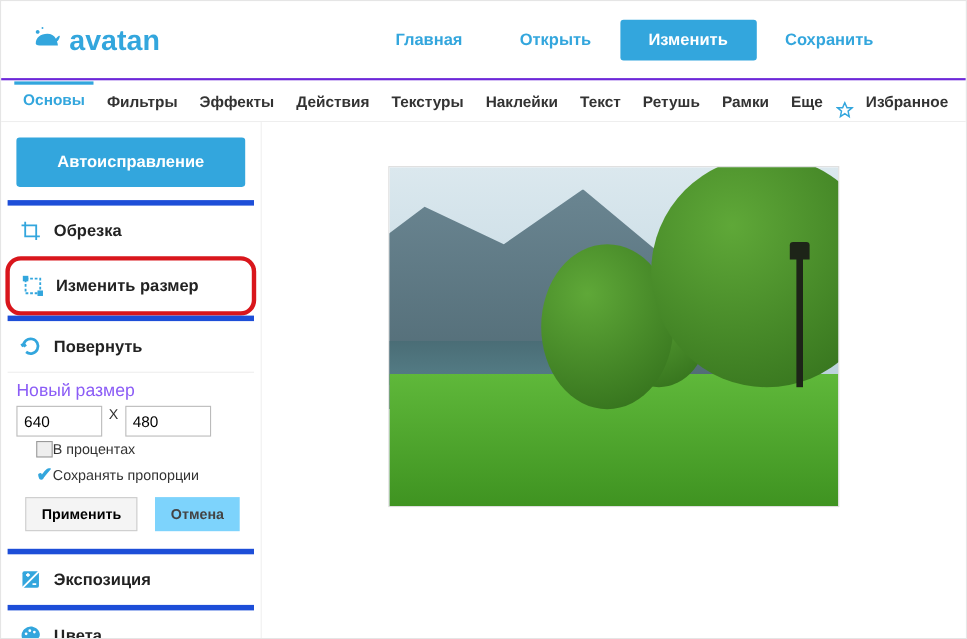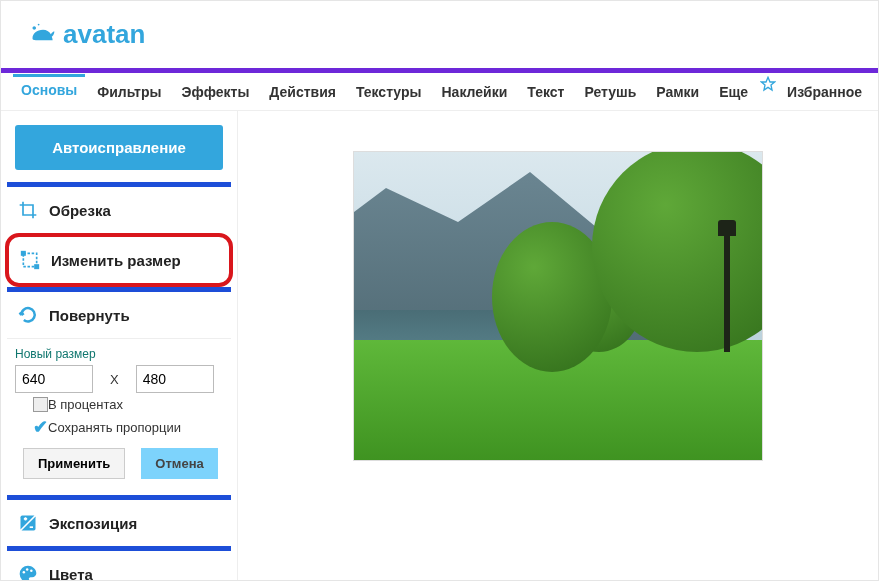--- a/index.html
+++ b/index.html
@@ -1,38 +1,38 @@
 <!DOCTYPE html>
 <html><head>
 <meta charset="utf-8">
 <style>
 *{box-sizing:border-box;margin:0;padding:0;font-family:Arial,Helvetica,sans-serif}
 body{background:#fff;width:879px;height:581px;overflow:hidden;position:relative;border:1px solid #e5e5e5}
-.topbar{height:72px;display:flex;align-items:center;padding:4px 28px;border-bottom:5px solid #6d28d9}
+.topbar{height:72px;display:flex;align-items:center;padding:4px 28px;border-bottom:2px solid #6d28d9}
 .logo{display:flex;align-items:center;gap:6px;color:#33a6dd;font-weight:bold;font-size:26px}
 .logo svg{width:28px;height:28px}
 .topnav{display:flex;margin-left:auto;gap:0;padding-right:30px}
 .topnav a{padding:10px 26px;color:#33a6dd;font-weight:bold;font-size:15px;cursor:pointer}
 .topnav a.active{background:#33a6dd;color:#fff;border-radius:3px}
 .tabs{height:38px;display:flex;align-items:center;padding:0 10px 0 12px;border-bottom:1px solid #eee;gap:4px}
 .tabs span{padding:8px 8px;font-size:14px;color:#333;cursor:pointer;white-space:nowrap;font-weight:bold}
 .tabs span.active{color:#33a6dd;border-top:3px solid #33a6dd;margin-top:-3px;padding-top:5px}
-.fav{margin-left:auto;display:flex;align-items:flex-start;color:#33a6dd;font-weight:bold;font-size:14px;gap:3px}
+.fav{margin-left:auto;display:flex;align-items:flex-end;color:#33a6dd;font-weight:bold;font-size:14px;gap:3px}
 .body{display:flex;height:calc(100% - 110px)}
 .sidebar{width:237px;border-right:1px solid #eee;overflow-y:auto;padding:14px 6px 6px 6px}
 .sidebar::-webkit-scrollbar{width:10px}
 .sidebar::-webkit-scrollbar-thumb{background:#ccc;border-radius:5px}
 .btn-auto{background:#33a6dd;color:#fff;text-align:center;padding:14px 4px;font-size:15px;font-weight:bold;border-radius:3px;margin:0 8px 12px 8px;cursor:pointer}
 .tool{display:flex;align-items:center;gap:10px;padding:12px 10px;border-top:5px solid #1d4ed8;font-size:15px;color:#222;cursor:pointer;font-weight:bold}
 .tool:last-child{border-bottom:1px solid #eee}
 .tool .ico{width:22px;height:22px;display:flex;align-items:center;justify-content:center;color:#33a6dd}
 .highlight{border:4px solid #d9161c;border-radius:14px;margin:0 -2px}
 .panel{padding:4px 8px 12px 8px;border-top:1px solid #eee}
-.panel-label{font-size:12px;color:#0f766e;margin:4px 0}
-.dims{display:flex;align-items:center;gap:17px;margin-bottom:1px}
+.panel-label{font-size:16px;color:#8b5cf6;margin:4px 0}
+.dims{display:flex;align-items:flex-start;gap:6px;margin-bottom:1px}
 .dims input{width:78px;padding:5px 6px;border:1px solid #bbb;font-size:14px}
 .dims .x{font-size:13px;color:#333}
 .chk{display:flex;align-items:center;gap:0;font-size:13px;color:#333;margin:4px 0 4px 18px}
 .chk .box{width:15px;height:15px;border:1px solid #999;background:#eee}
 .chk .check{color:#33a6dd;font-size:18px;font-weight:bold}
 .actions{display:flex;gap:16px;margin:10px 0 4px 8px}
 .actions button{padding:7px 14px;font-size:13px;border:1px solid #ccc;background:#f4f4f4;cursor:pointer;font-weight:bold}
 .actions button.cancel{background:#7dd3fc;border:none;color:#444}
 .canvas{flex:1;position:relative;background:#fff;display:flex;align-items:flex-start;justify-content:center;padding-top:40px}
 .photo{width:410px;height:310px;position:relative;overflow:hidden;border:1px solid #ddd}
@@ -49,20 +49,26 @@
 </style>
 </head>
 <body>
 
 <div class="topbar">
   <div class="logo">
     <svg viewBox="0 0 32 32" fill="#33a6dd">
         <path d="M4 20c0-6 5-10 12-10 4 0 7 2 9 5 2-3 4-3 4-3s0 4-3 6c1 2 1 4 1 4H8c-3 0-4-1-4-2zm2-14c1 0 2 1 2 2s-1 2-2 2-2-1-2-2 1-2 2-2zm5-3c1 0 1 1 1 1s0 1-1 1-1-1-1-1 0-1 1-1z"></path>
       </svg>
     <span>avatan</span>
+  </div>
+  <div class="topnav">
+    <a>Главная</a>
+    <a>Открыть</a>
+    <a class="active">Изменить</a>
+    <a>Сохранить</a>
   </div>
 </div>
 
 <div class="tabs">
   <span class="active">Основы</span>
   <span>Фильтры</span>
   <span>Эффекты</span>
   <span>Действия</span>
   <span>Текстуры</span>
   <span>Наклейки</span>

